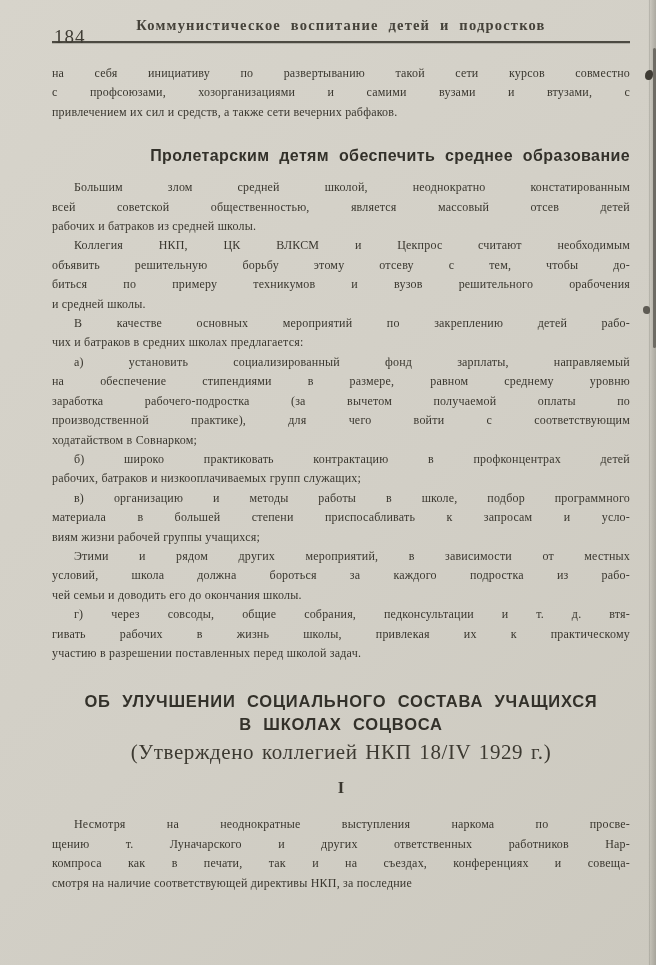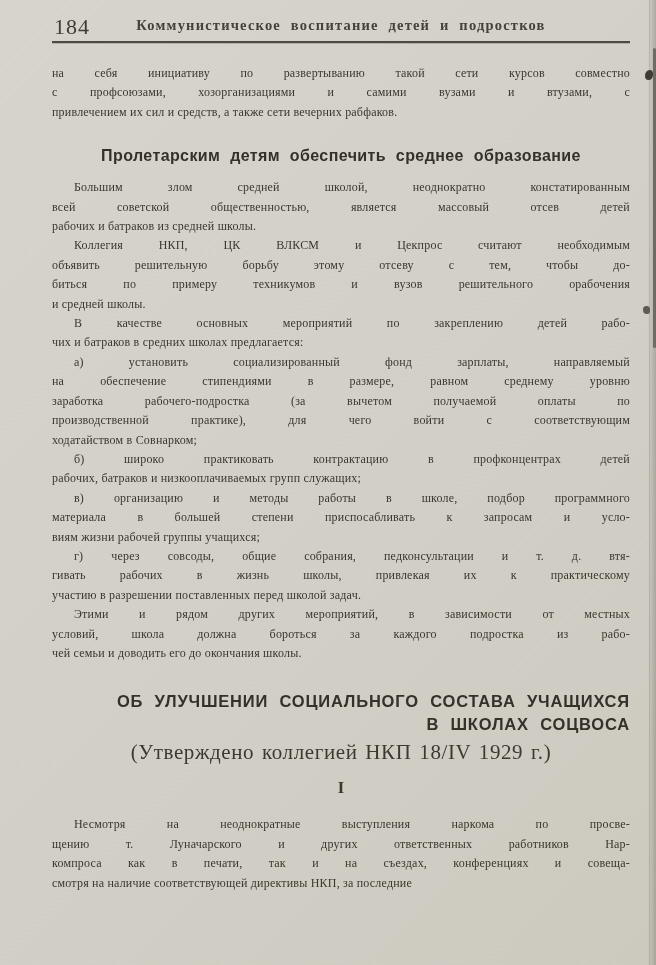--- a/index.html
+++ b/index.html
@@ -20,22 +20,22 @@
     padding:14px 26px 0 52px;
   }
   
   .hdr{
     position:relative;
     height:22px;
     font-size:15.5px;
     color:#3f3c34;
   }
   .page-num{
-    position:absolute;left:2px;top:0;
-    font-size:22px;letter-spacing:1px;
+    position:absolute;left:2px;top:12px;
+    font-size:19px;letter-spacing:1px;
   }
   .run-title{
     text-align:center;
     letter-spacing:1.2px;
     word-spacing:5px;
     font-weight:bold;
     color:#45423a;
     font-size:14.5px;
     padding-top:3px;
   }
@@ -53,31 +53,31 @@
     text-align:justify;
     text-align-last:justify;
     letter-spacing:.2px;
     color:#3a372f;
   }
   .line.last{text-align-last:left;}
   .line.indent{text-indent:22px;}
   .p-first{margin-top:21px;}
   .h1{
     margin:25px 0 13px 0;
-    text-align:center;
+    text-align:right;
     font-family:"Liberation Sans", sans-serif;
     font-weight:bold;
     font-size:16px;
     letter-spacing:.4px;
     word-spacing:5px;
     color:#33312a;
   }
   .h2{
     margin-top:27px;
-    text-align:right;
+    text-align:center;
     font-family:"Liberation Sans", sans-serif;
     font-weight:bold;
     font-size:16.5px;
     line-height:23px;
     letter-spacing:.8px;
     word-spacing:6px;
     color:#33312a;
   }
   .subtitle{
     margin-top:4px;
@@ -160,28 +160,28 @@
         <div class="block-p">
           <div class="line indent">б) широко практиковать контрактацию в профконцентрах детей</div>
           <div class="line last">рабочих, батраков и низкооплачиваемых групп служащих;</div>
         </div>
         <div class="block-p">
           <div class="line indent">в) организацию и методы работы в школе, подбор программного</div>
           <div class="line">материала в большей степени приспосабливать к запросам и усло-</div>
           <div class="line last">виям жизни рабочей группы учащихся;</div>
         </div>
         <div class="block-p">
+          <div class="line indent">Этими и рядом других мероприятий, в зависимости от местных</div>
+          <div class="line">условий, школа должна бороться за каждого подростка из рабо-</div>
+          <div class="line last">чей семьи и доводить его до окончания школы.</div>
+        </div>
+        <div class="block-p">
           <div class="line indent">г) через совсоды, общие собрания, педконсультации и т. д. втя-</div>
           <div class="line">гивать рабочих в жизнь школы, привлекая их к практическому</div>
           <div class="line last">участию в разрешении поставленных перед школой задач.</div>
-        </div>
-        <div class="block-p">
-          <div class="line indent">Этими и рядом других мероприятий, в зависимости от местных</div>
-          <div class="line">условий, школа должна бороться за каждого подростка из рабо-</div>
-          <div class="line last">чей семьи и доводить его до окончания школы.</div>
         </div>
         <div class="h2">
           <div class="">ОБ УЛУЧШЕНИИ СОЦИАЛЬНОГО СОСТАВА УЧАЩИХСЯ</div>
           <div class="">В ШКОЛАХ СОЦВОСА</div>
         </div>
         <div class="subtitle">(Утверждено коллегией НКП 18/IV 1929 г.)</div>
         <div class="section-numeral">I</div>
         <div class="block-p p-final">
           <div class="line indent">Несмотря на неоднократные выступления наркома по просве-</div>
           <div class="line">щению т. Луначарского и других ответственных работников Нар-</div>

